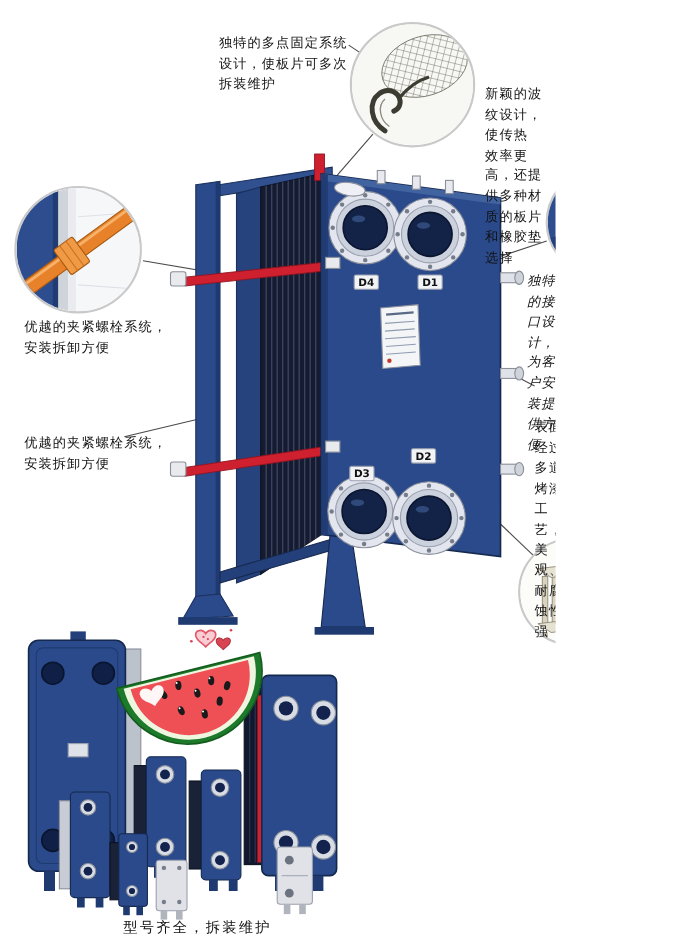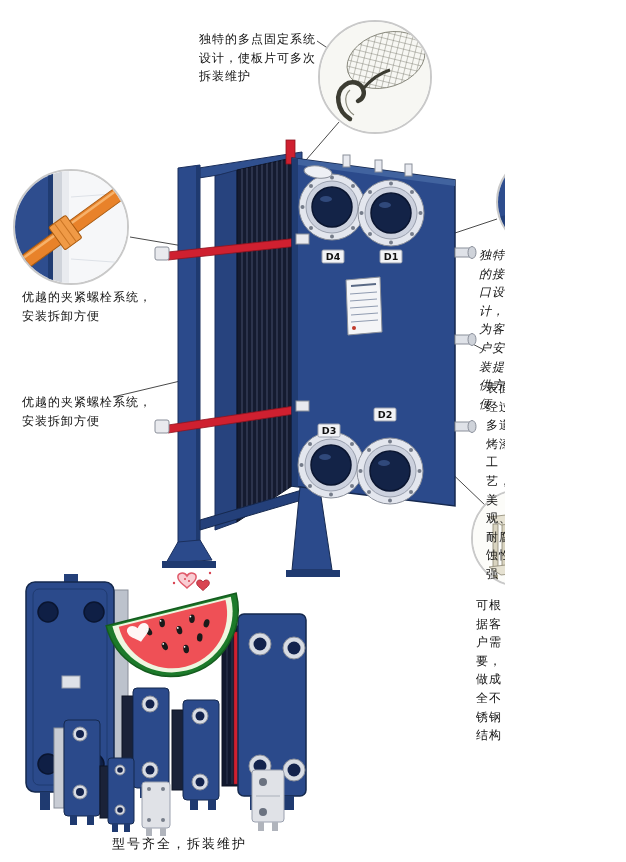--- a/index.html
+++ b/index.html
@@ -35,30 +35,31 @@
       <line x1="113" y1="397" x2="197" y2="377"></line>
       <line x1="497" y1="219" x2="434" y2="240"></line>
       <line x1="486" y1="351" x2="423" y2="318"></line>
       <line x1="486" y1="506" x2="398" y2="422"></line>
     </g>
   </svg>
 
   <div class="note" style="left:199px;top:30px;">独特的多点固定系统
 设计，使板片可多次
 拆装维护</div>
+  <div class="note" style="left:441px;top:76px;">新颖的波纹设计，使传热
+效率更高，还提供多种材
+质的板片和橡胶垫选择</div>
   <div class="note" style="left:22px;top:288px;">优越的夹紧螺栓系统，
 安装拆卸方便</div>
   <div class="note" style="left:479px;top:246px;font-style:italic;">独特的接口设计，
 为客户安装提供方便</div>
   <div class="note" style="left:486px;top:340px;margin-top:39px;">表面经过多道烤漆工艺，
 美观、耐腐蚀性强</div>
   <div class="note" style="left:22px;top:393px;">优越的夹紧螺栓系统，
 安装拆卸方便</div>
-  <div class="note" style="left:476px;top:596px;">可根据客户需要，
-做成全不锈钢结构</div>
   <div class="note big" style="left:112px;top:834px;">型号齐全，拆装维护</div>
 
   <div class="bubble" style="left:318px;top:20px;width:114px;height:114px;">
     <svg width="110" height="110" viewBox="0 0 110 110">
       <defs>
         <pattern id="mesh" width="6" height="6" patternUnits="userSpaceOnUse" patternTransform="rotate(32)">
           <path d="M0,0 L0,6 M0,0 L6,0" stroke="#6b6b60" stroke-width="0.8" fill="none"></path>
         </pattern>
       </defs>
       <rect width="110" height="110" fill="#f7f7f3"></rect>

